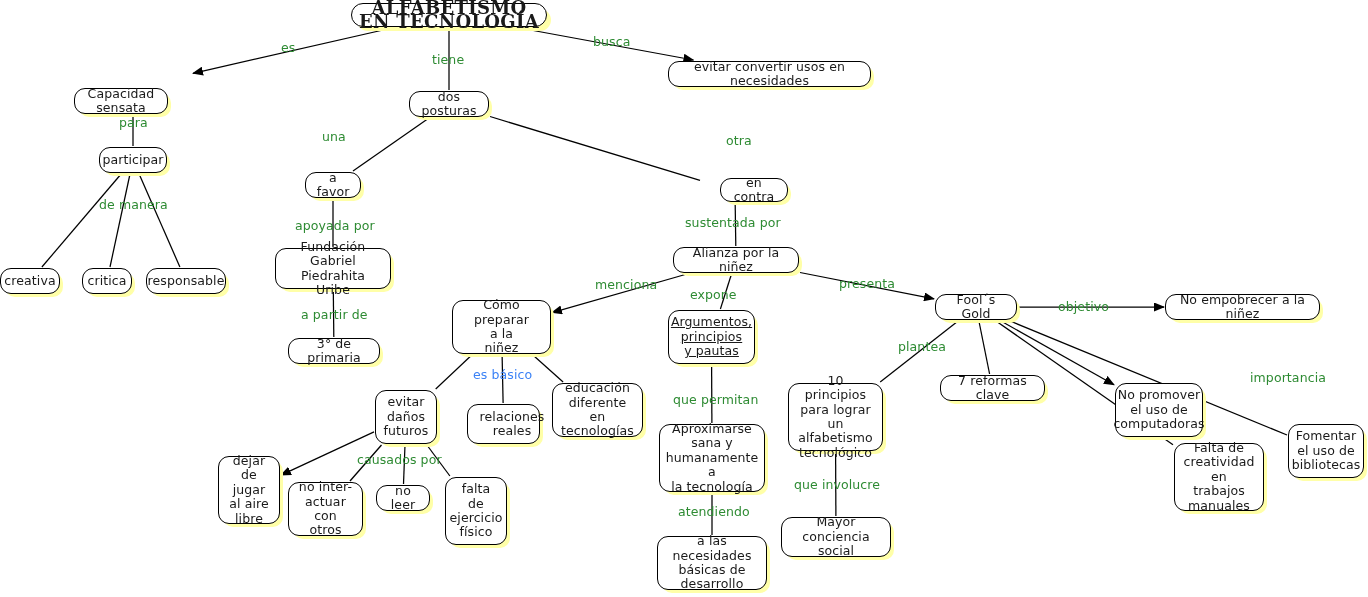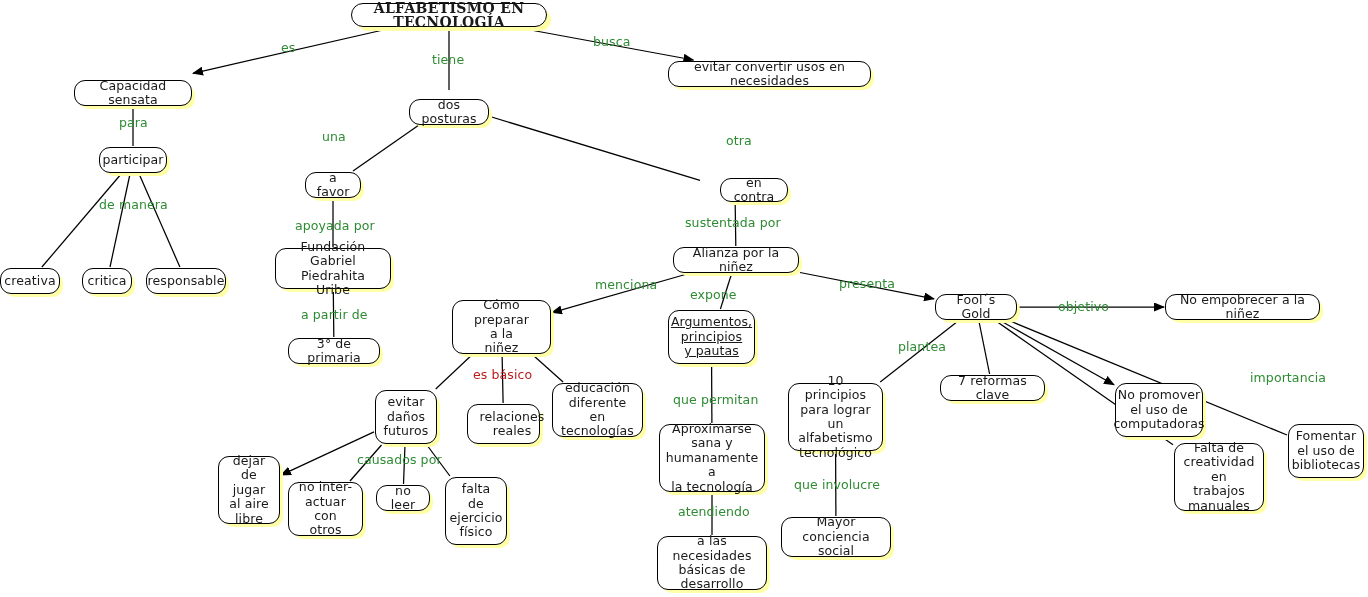--- a/index.html
+++ b/index.html
@@ -29,21 +29,21 @@
     padding:2px 6px;
     box-shadow:4px 4px 0 -1px #ffffa8;
     white-space:pre-line;
     letter-spacing:.1px;
   }
   .node.root{
     border-width:1.8px;
     border-radius:13px;
     font-family:"DejaVu Serif", serif;
     font-weight:bold;
-    font-size:14px;
+    font-size:18px;
     letter-spacing:.3px;
     box-shadow:5px 5px 0 -1px #ffffa8;
   }
   .linklabel{
     position:absolute;
     color:#2e8b33;
     font-size:12.5px;
     line-height:14px;
     white-space:nowrap;
     background:transparent;
@@ -89,26 +89,26 @@
         <line x1="978.9" y1="321.0" x2="989.6" y2="374.0"></line>
         <line x1="835.6" y1="452.0" x2="835.9" y2="516.0"></line>
         <line x1="1018.0" y1="307.0" x2="1164.0" y2="307.0" marker-end="url(#ah)"></line>
         <line x1="1000.9" y1="321.0" x2="1114.0" y2="384.7" marker-end="url(#ah)"></line>
         <line x1="996.0" y1="321.0" x2="1173.0" y2="444.8"></line>
         <line x1="1010.0" y1="321.0" x2="1287.0" y2="435.0"></line>
       </g>
   </svg>
   <div id="nodelayer">
       <div class="node root" style="left: 351px; top: 3px; width: 196px; height: 24px;">ALFABETISMO EN TECNOLOGÍA</div>
-      <div class="node" style="left: 74px; top: 80px; width: 118px; height: 26px;">Capacidad sensata</div>
+      <div class="node" style="left: 74px; top: 88px; width: 94px; height: 26px;">Capacidad sensata</div>
       <div class="node" style="left: 99px; top: 147px; width: 68px; height: 26px;">participar</div>
       <div class="node" style="left: 0px; top: 268px; width: 60px; height: 26px; border-radius: 11px;">creativa</div>
       <div class="node" style="left: 82px; top: 268px; width: 50px; height: 26px;">critica</div>
       <div class="node" style="left: 146px; top: 268px; width: 80px; height: 26px;">responsable</div>
-      <div class="node" style="left: 409px; top: 91px; width: 80px; height: 26px; margin-top: 8px;">dos posturas</div>
+      <div class="node" style="left: 409px; top: 91px; width: 80px; height: 26px;">dos posturas</div>
       <div class="node" style="left: 668px; top: 61px; width: 203px; height: 26px;">evitar convertir usos en necesidades</div>
       <div class="node" style="left: 305px; top: 172px; width: 56px; height: 26px;">a favor</div>
       <div class="node" style="left: 275px; top: 248px; width: 116px; height: 41px;">Fundación Gabriel
 Piedrahita Uribe</div>
       <div class="node" style="left: 288px; top: 338px; width: 92px; height: 26px;">3° de primaria</div>
       <div class="node" style="left: 720px; top: 178px; width: 68px; height: 24px;">en contra</div>
       <div class="node" style="left: 673px; top: 247px; width: 126px; height: 26px;">Alianza por la niñez</div>
       <div class="node" style="left: 452px; top: 300px; width: 99px; height: 54px;">Cómo preparar
 a la
 niñez</div>
@@ -169,21 +169,21 @@
       <div class="linklabel" style="left: 119px; top: 116px; color: rgb(46, 139, 51);">para</div>
       <div class="linklabel" style="left: 99px; top: 198px; color: rgb(46, 139, 51);">de manera</div>
       <div class="linklabel" style="left: 322px; top: 130px; color: rgb(46, 139, 51);">una</div>
       <div class="linklabel" style="left: 726px; top: 134px; color: rgb(46, 139, 51);">otra</div>
       <div class="linklabel" style="left: 295px; top: 219px; color: rgb(46, 139, 51);">apoyada por</div>
       <div class="linklabel" style="left: 301px; top: 308px; color: rgb(46, 139, 51);">a partir de</div>
       <div class="linklabel" style="left: 685px; top: 216px; color: rgb(46, 139, 51);">sustentada por</div>
       <div class="linklabel" style="left: 595px; top: 278px; color: rgb(46, 139, 51);">menciona</div>
       <div class="linklabel" style="left: 690px; top: 288px; color: rgb(46, 139, 51);">expone</div>
       <div class="linklabel" style="left: 839px; top: 277px; color: rgb(46, 139, 51);">presenta</div>
-      <div class="linklabel" style="left: 473px; top: 368px; color: #b91c1c;">es básico</div>
+      <div class="linklabel" style="left: 473px; top: 368px; color: #3b82f6;">es básico</div>
       <div class="linklabel" style="left: 357px; top: 453px; color: rgb(46, 139, 51);">causados por</div>
       <div class="linklabel" style="left: 673px; top: 393px; color: rgb(46, 139, 51); text-align: right;">que permitan</div>
       <div class="linklabel" style="left: 678px; top: 505px; color: rgb(46, 139, 51);">atendiendo</div>
       <div class="linklabel" style="left: 898px; top: 340px; color: rgb(46, 139, 51);">plantea</div>
       <div class="linklabel" style="left: 794px; top: 478px; color: rgb(46, 139, 51);">que involucre</div>
       <div class="linklabel" style="left: 1058px; top: 300px; color: rgb(46, 139, 51);">objetivo</div>
       <div class="linklabel" style="left: 1250px; top: 371px; color: rgb(46, 139, 51);">importancia</div>
     </div>
 </div>
 

